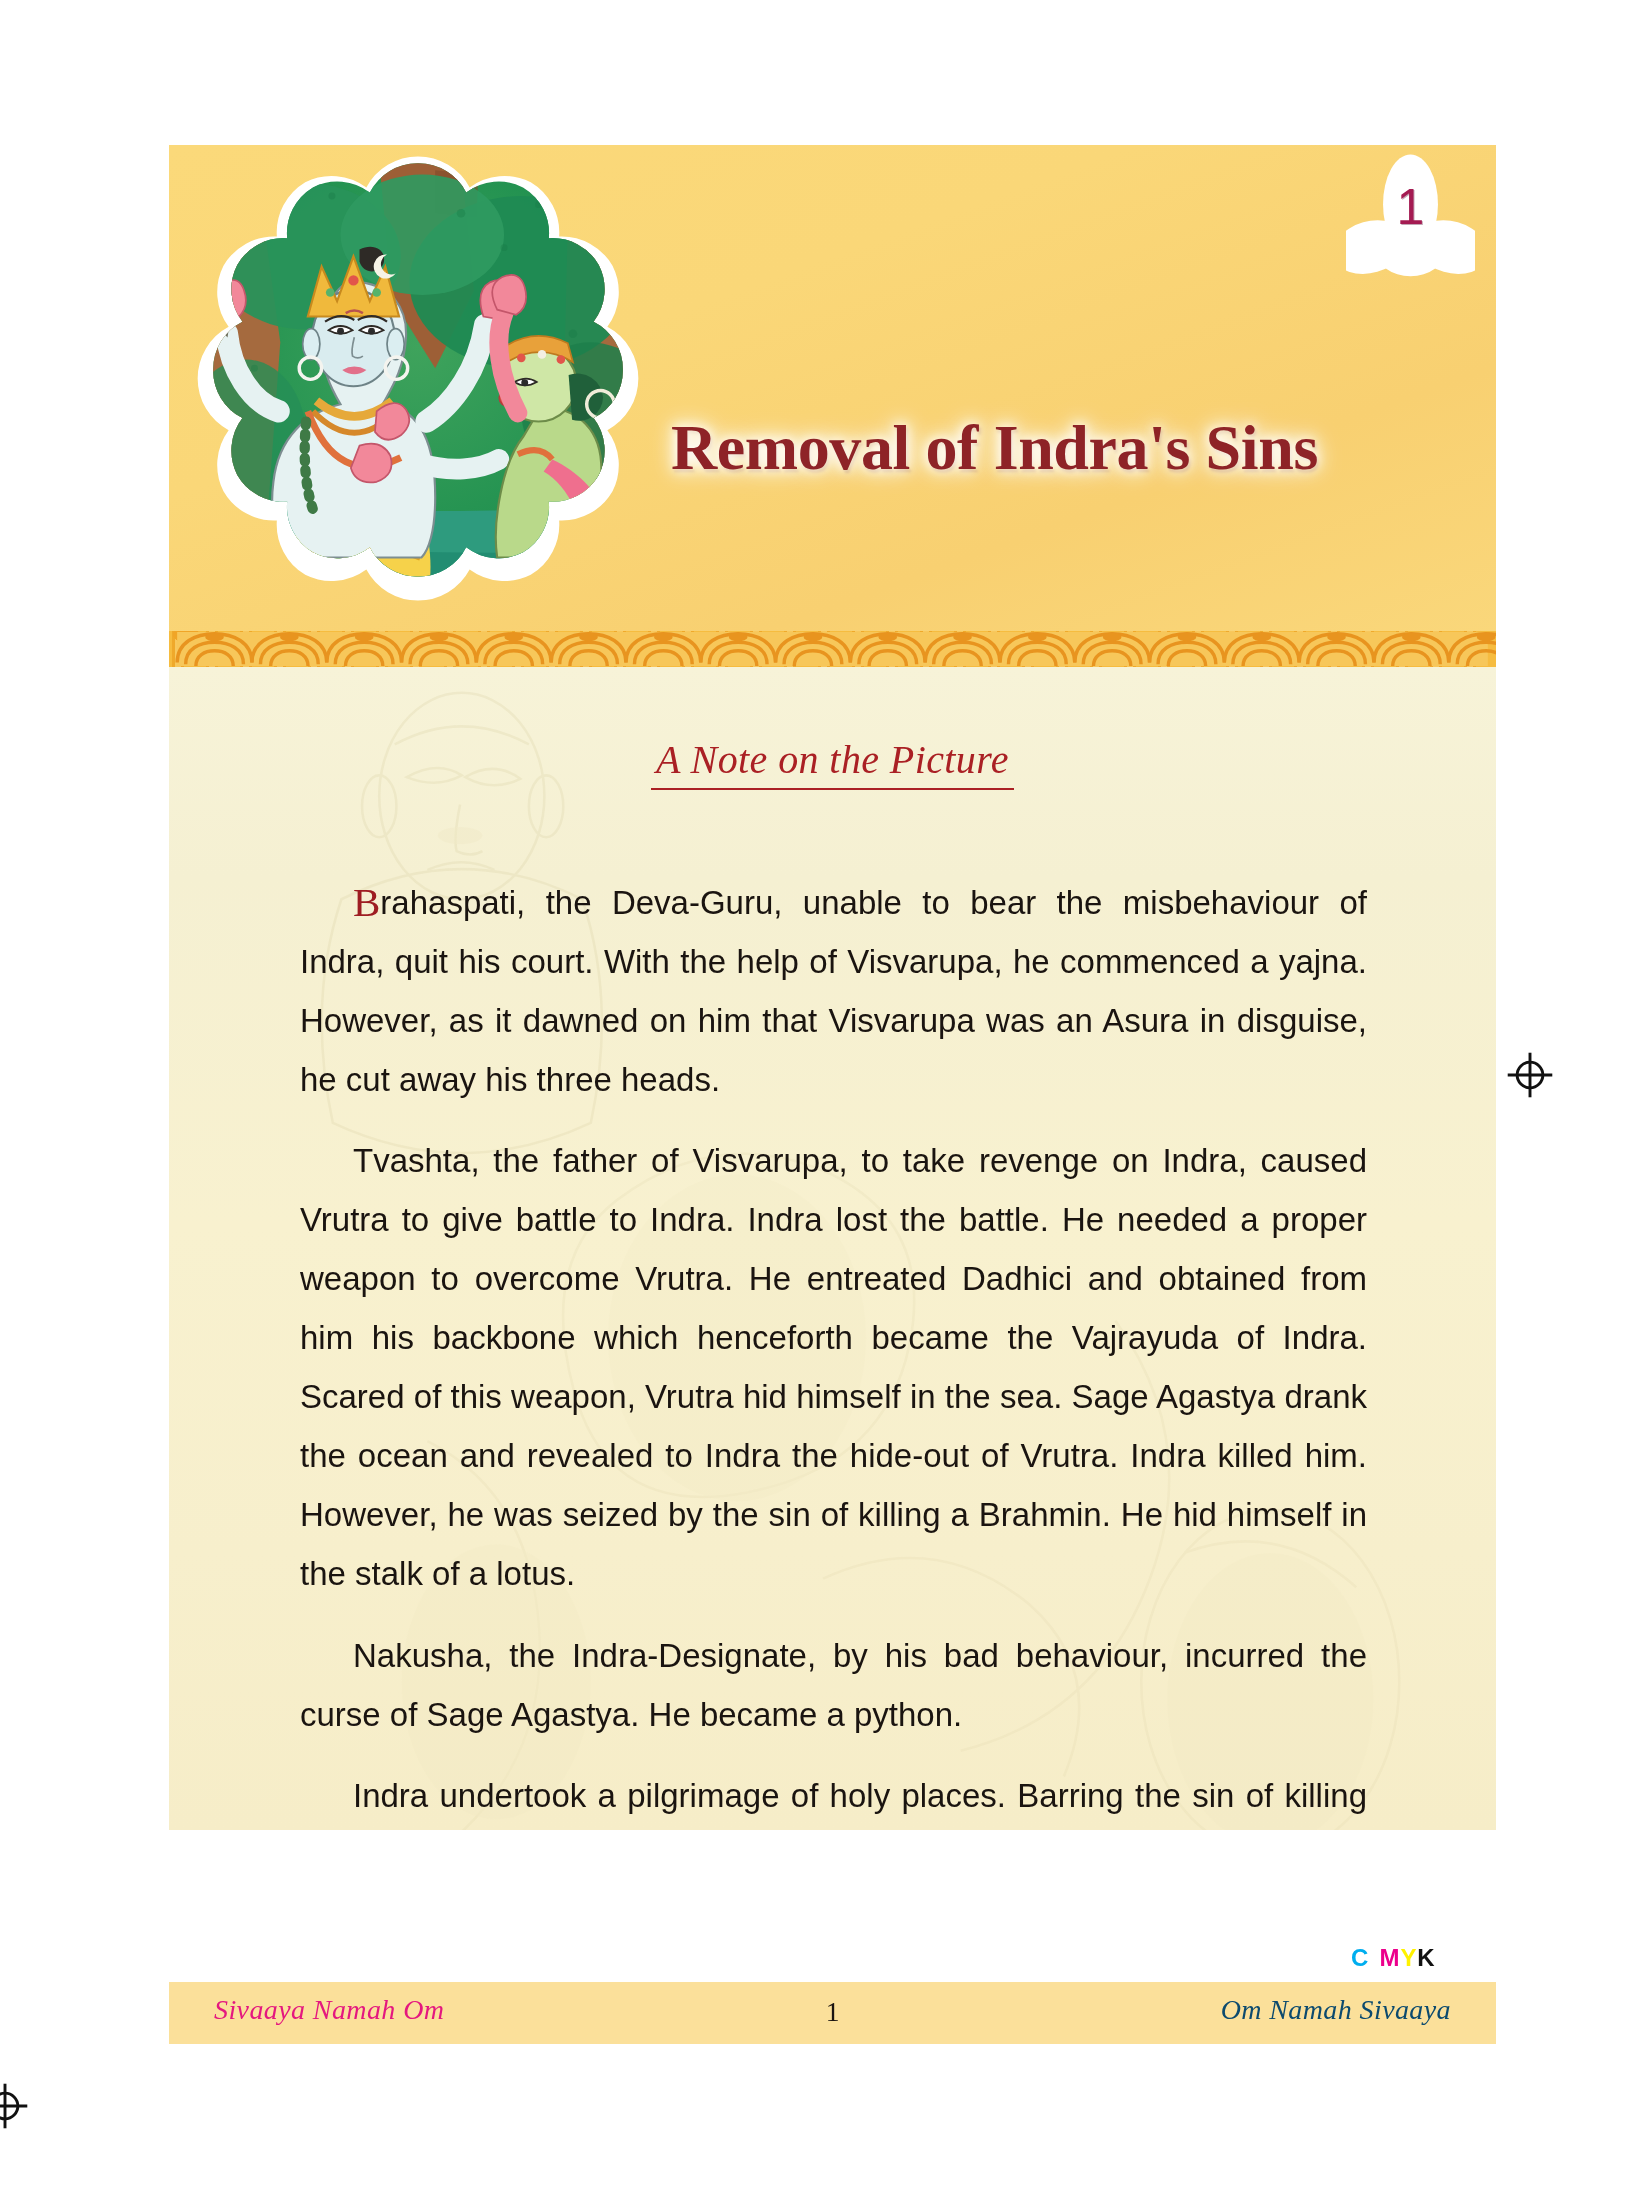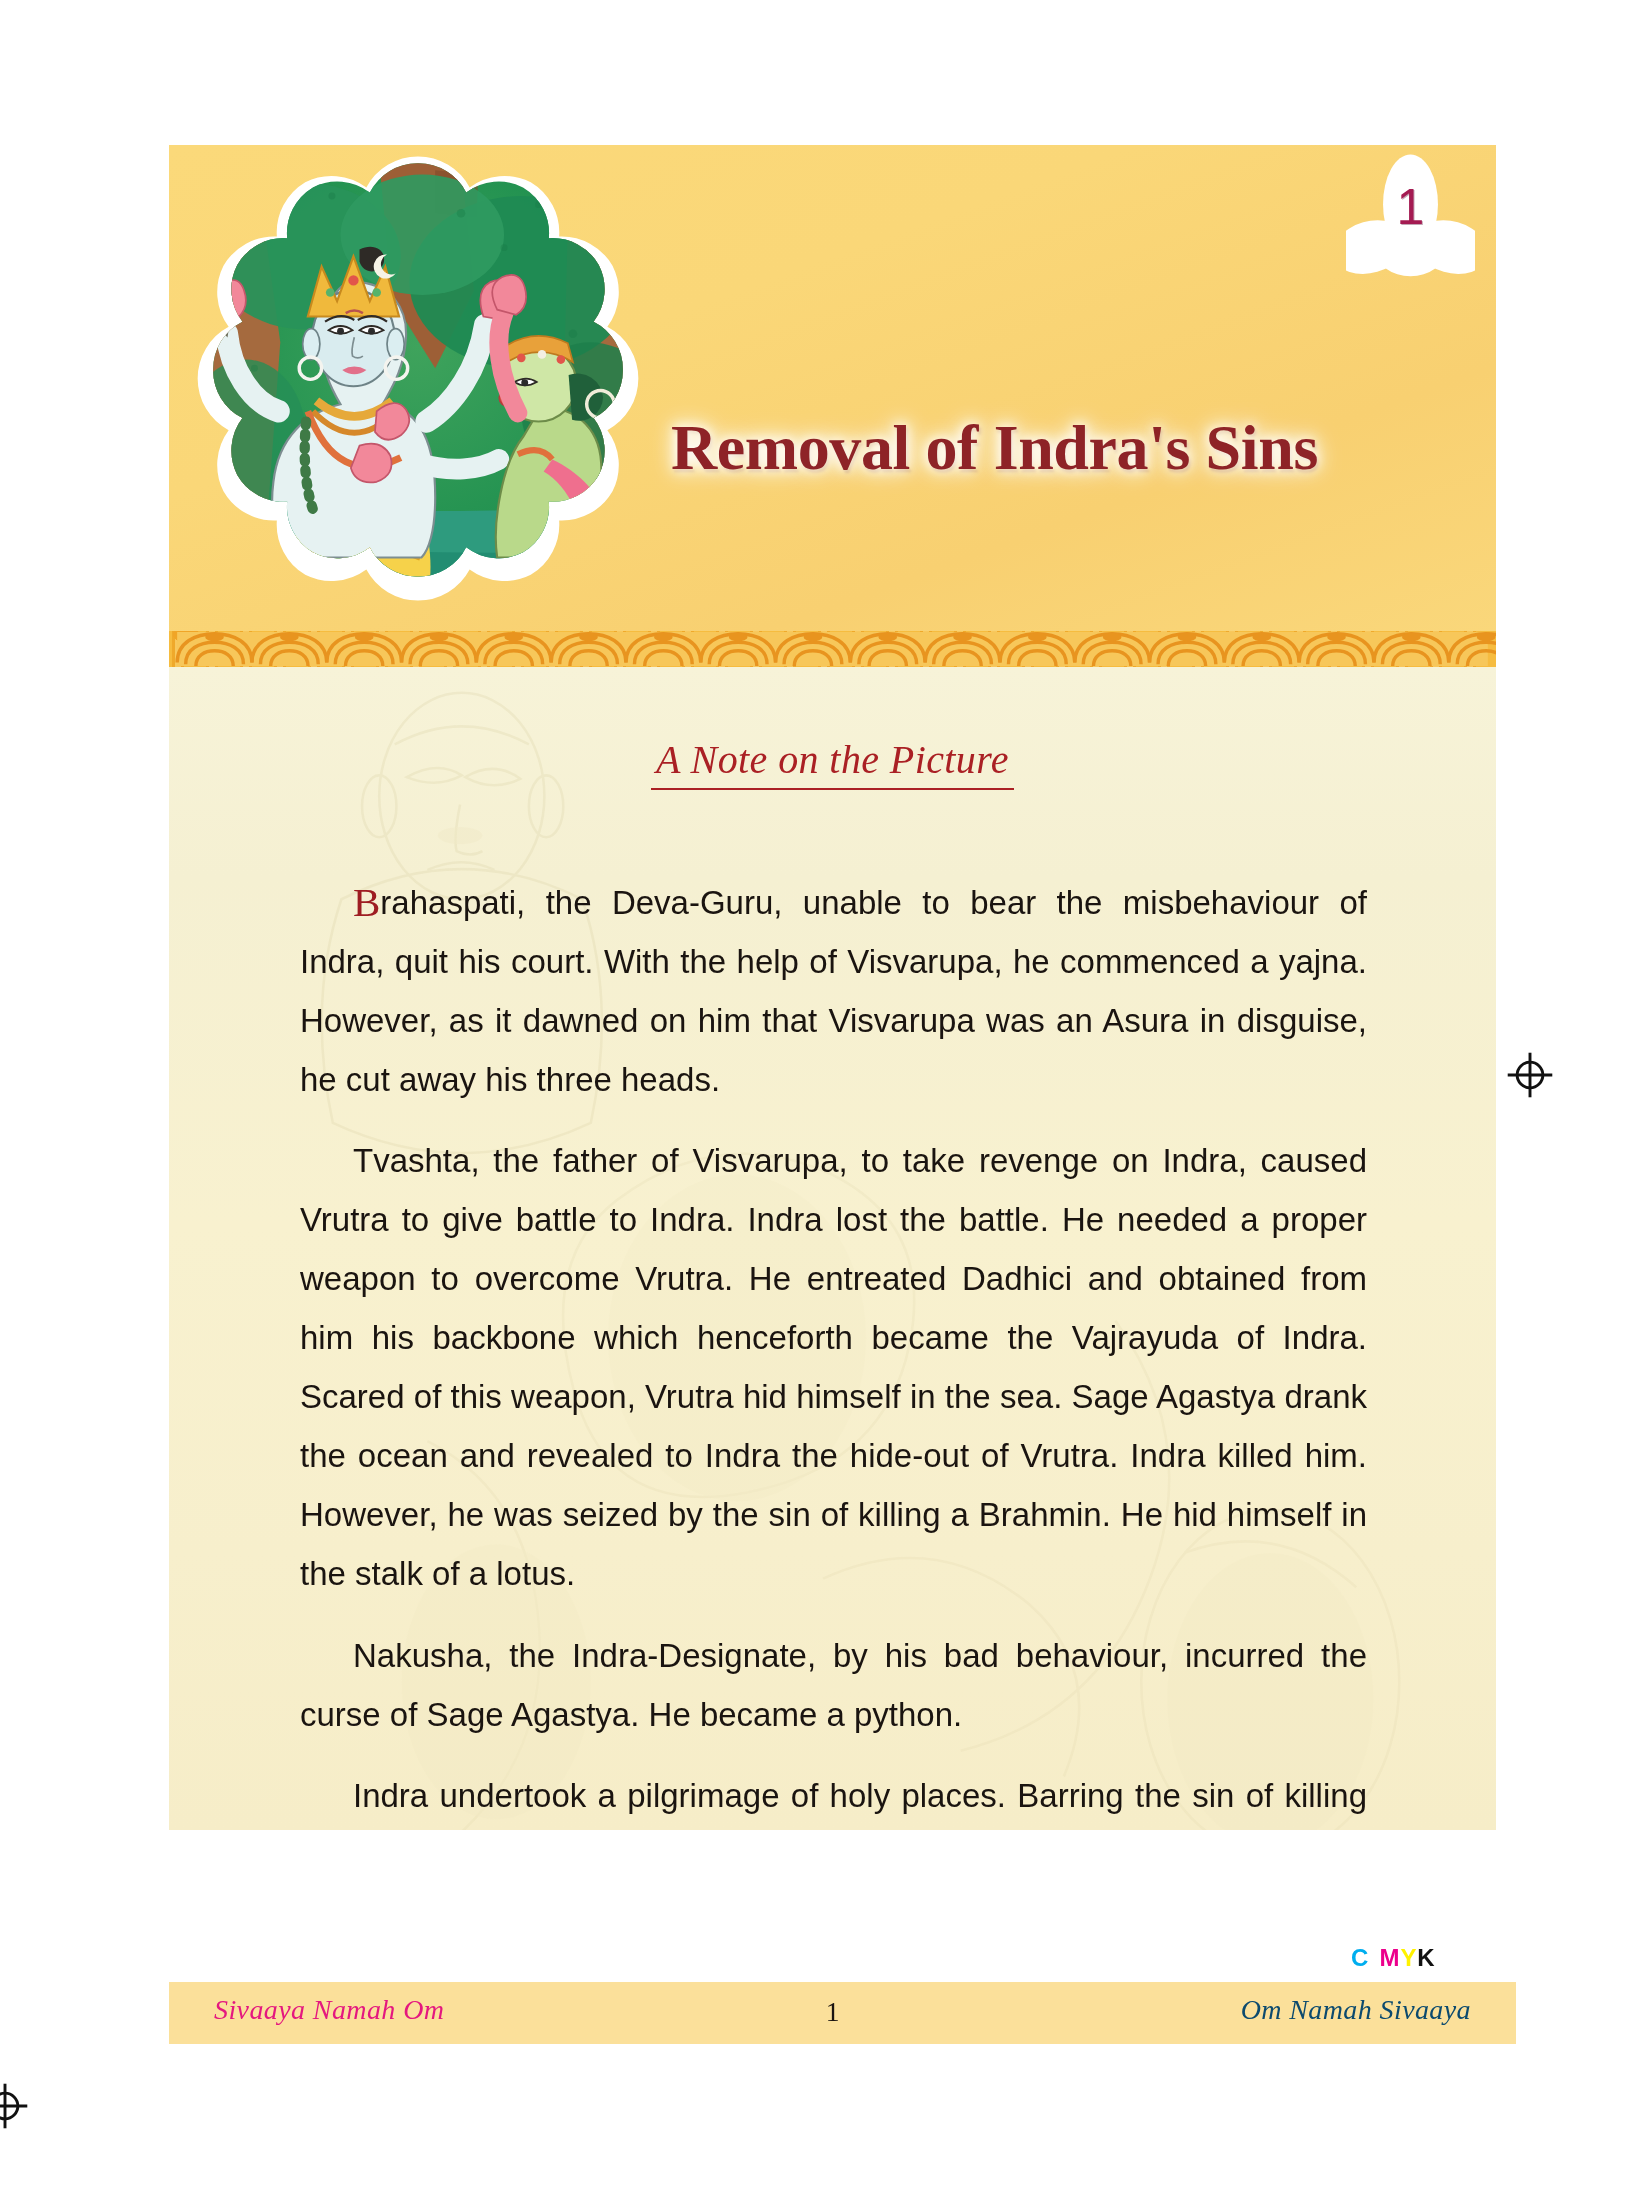--- a/index.html
+++ b/index.html
@@ -182,21 +182,20 @@
   .lotus-end svg{display:block;}
 
   
   .footer-strip{
     position:absolute;
     left:169px;
     top:1982px;
     width:1327px;
     height:62px;
     background:#fbe09a;
-    padding-left:20px;
   }
   .footer-strip .f-left{
     position:absolute;
     left:45px; top:12px;
     font-family:"Liberation Serif", serif;
     font-style:italic;
     font-size:28px;
     color:#e4187f;
     letter-spacing:0.4px;
   }

